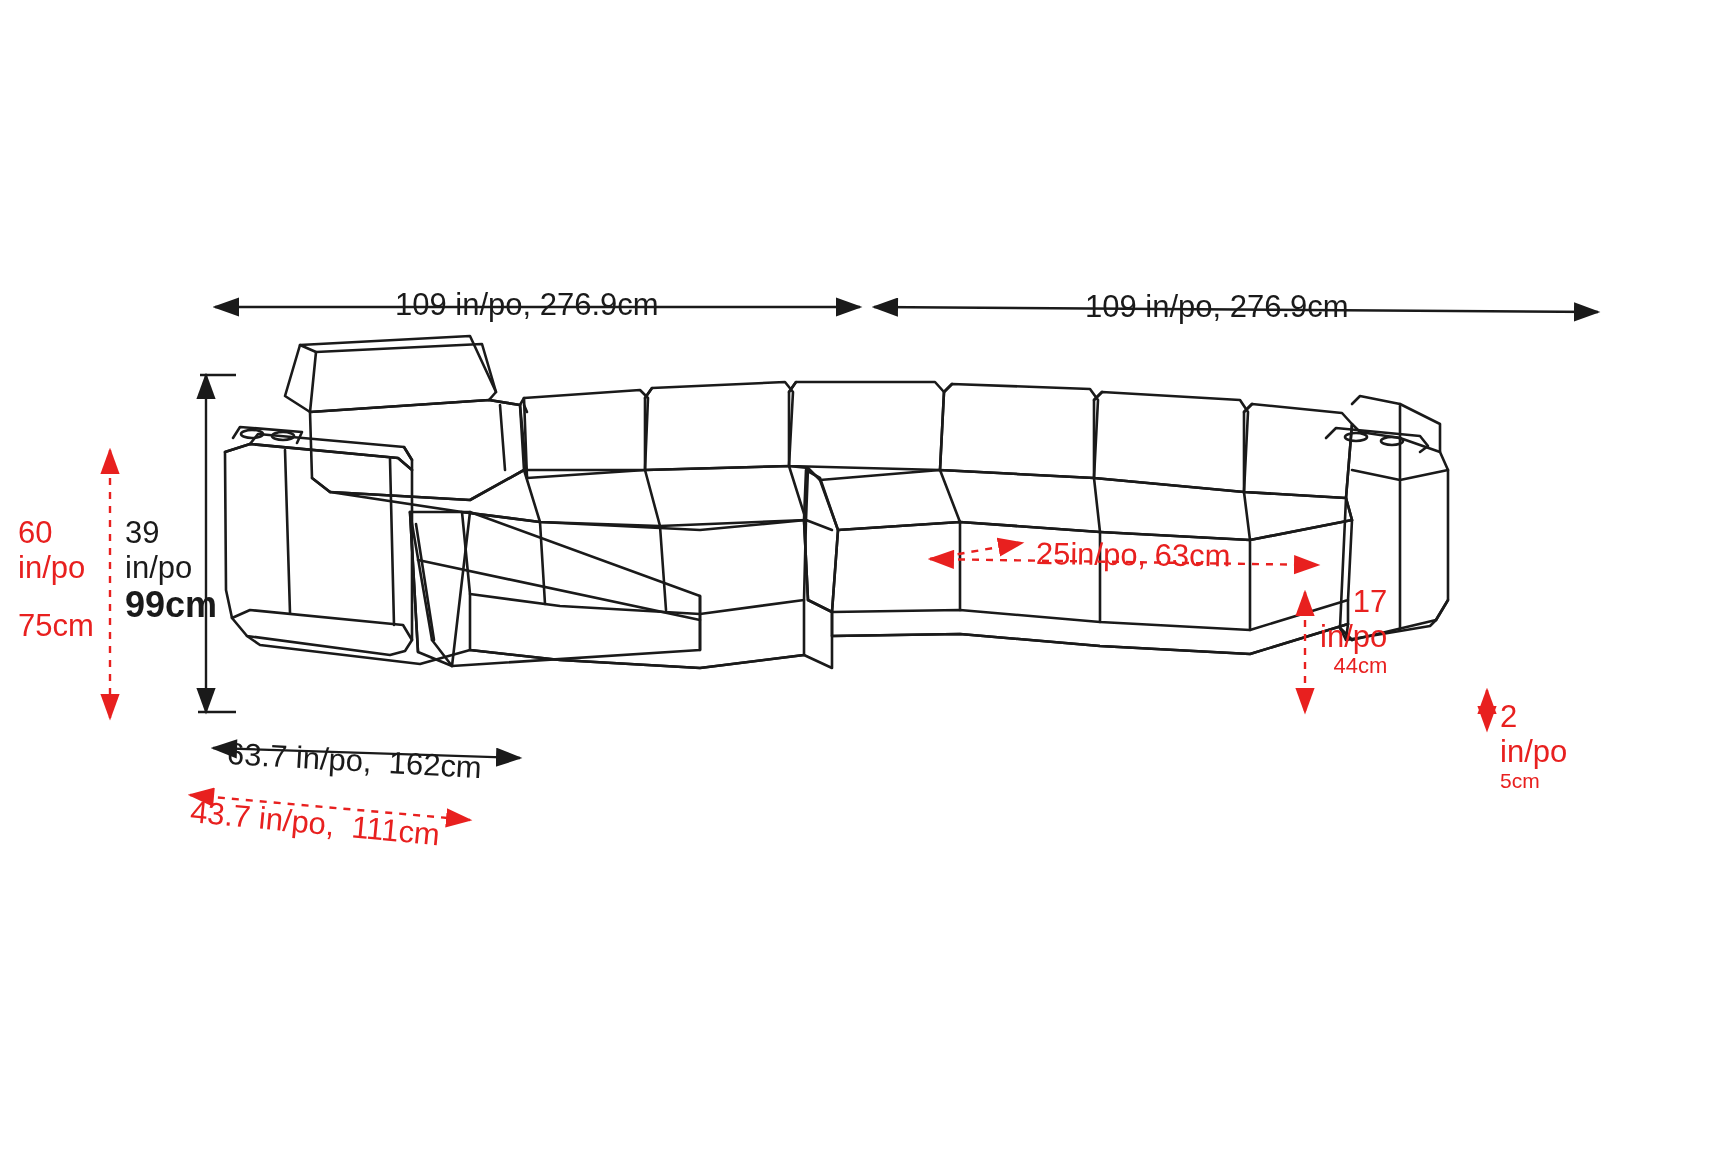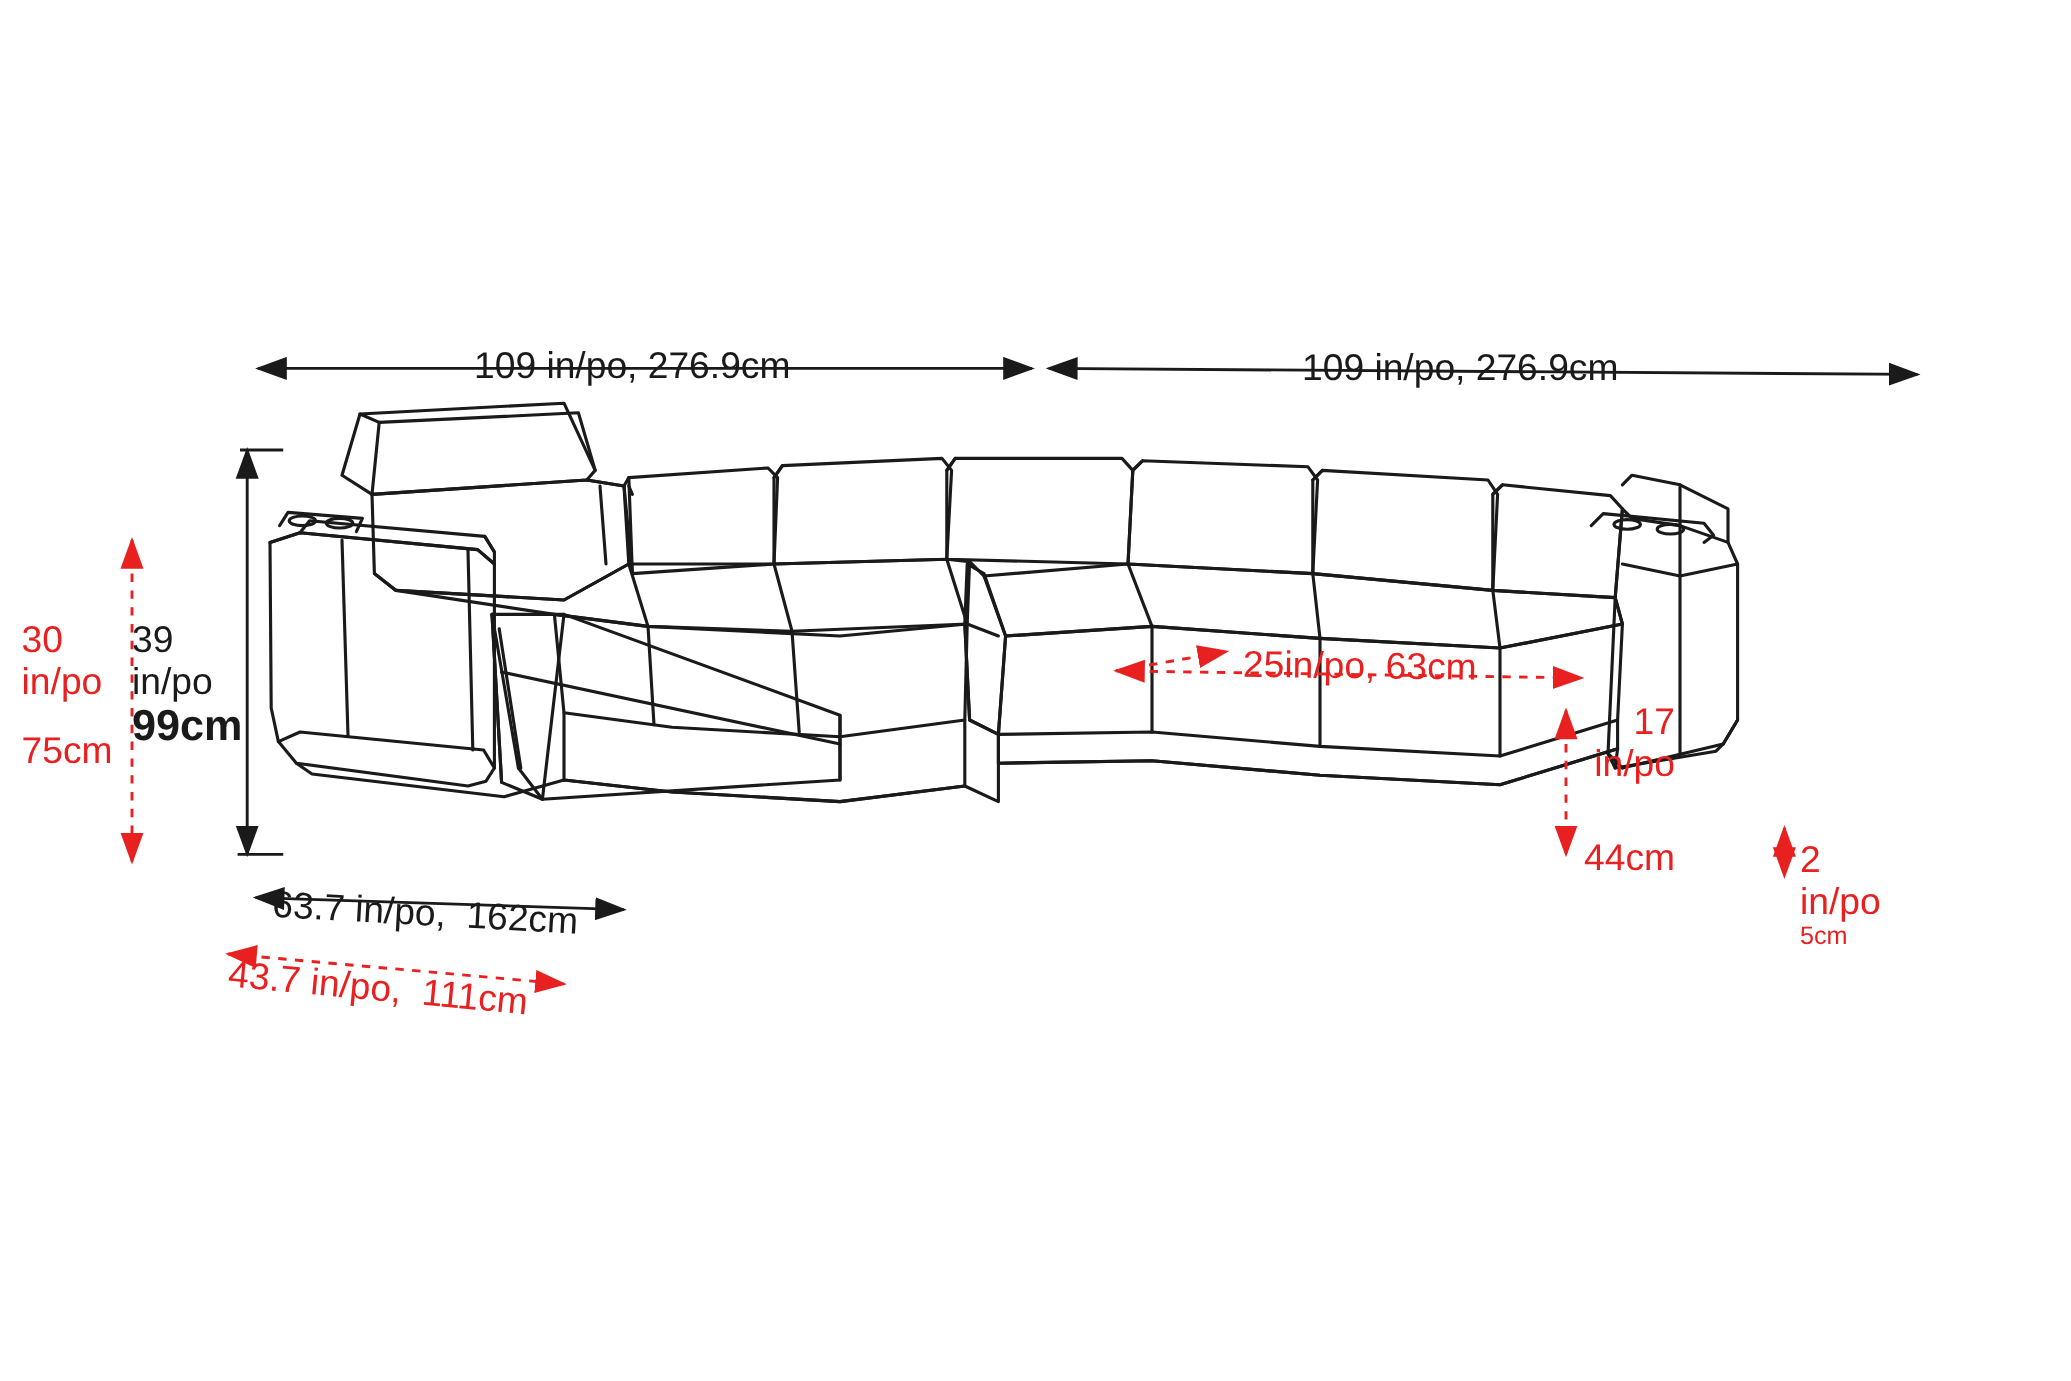--- a/index.html
+++ b/index.html
@@ -203,41 +203,41 @@
     <g>
       <line x1="1487" y1="690" x2="1487" y2="730" stroke="#e8201f" stroke-width="2.4" stroke-dasharray="5 5" marker-start="url(#ah-red-s)" marker-end="url(#ah-red)"></line>
     </g>
   </svg>
 
   <div class="dim-label black" style="left:395px; top:288px; font-size:31px;">109 in/po, 276.9cm</div>
 
   <div class="dim-label black" style="left:1085px; top:290px; font-size:31px;">109 in/po, 276.9cm</div>
 
   <div style="position:absolute; left:18px; top:516px; text-align:left;">
-    <div class="dim-label red" style="position:relative; left:0; top:0; font-size:31px;">30</div>
+    <div class="dim-label red" style="position:relative; left:0; top:0; font-size:31px;">60</div>
     <div class="dim-label red" style="position:relative; left:0; top:0; font-size:31px;">in/po</div>
     <div class="dim-label red" style="position:relative; left:0; top:0; font-size:31px;margin-top:24px;">75cm</div>
   </div>
 
-  <div style="position:absolute; left:110px; top:516px; text-align:left;">
+  <div style="position:absolute; left:125px; top:516px; text-align:left;">
     <div class="dim-label black" style="position:relative; font-size:31px;">39</div>
     <div class="dim-label black" style="position:relative; font-size:31px;">in/po</div>
     <div class="dim-label black" style="position:relative; font-size:36px;font-weight:bold;">99cm</div>
   </div>
 
   <div class="dim-label black" style="left:228px; top:737px; font-size:31px; transform:rotate(3.2deg); transform-origin:left top;">63.7 in/po,  162cm</div>
 
   <div class="dim-label red" style="left:192px; top:795px; font-size:31px; transform:rotate(5.4deg); transform-origin:left top;">43.7 in/po,  111cm</div>
 
   <div class="dim-label red" style="left:1036px; top:537px; font-size:31px; transform:rotate(0.7deg); transform-origin:left top;">25in/po, 63cm</div>
 
   <div style="position:absolute; left:1320px; top:585px; text-align:right;">
     <div class="dim-label red" style="position:relative; font-size:31px;">17</div>
     <div class="dim-label red" style="position:relative; font-size:31px;">in/po</div>
-    <div class="dim-label red" style="position:relative; font-size:31px;margin-top:44px;">44cm</div>
+    <div class="dim-label red" style="position:relative; font-size:22px;">44cm</div>
   </div>
 
   <div style="position:absolute; left:1500px; top:700px; text-align:left;">
     <div class="dim-label red" style="position:relative; font-size:31px;">2</div>
     <div class="dim-label red" style="position:relative; font-size:31px;">in/po</div>
     <div class="dim-label red" style="position:relative; font-size:21px;">5cm</div>
   </div>
 
 </div>
 

